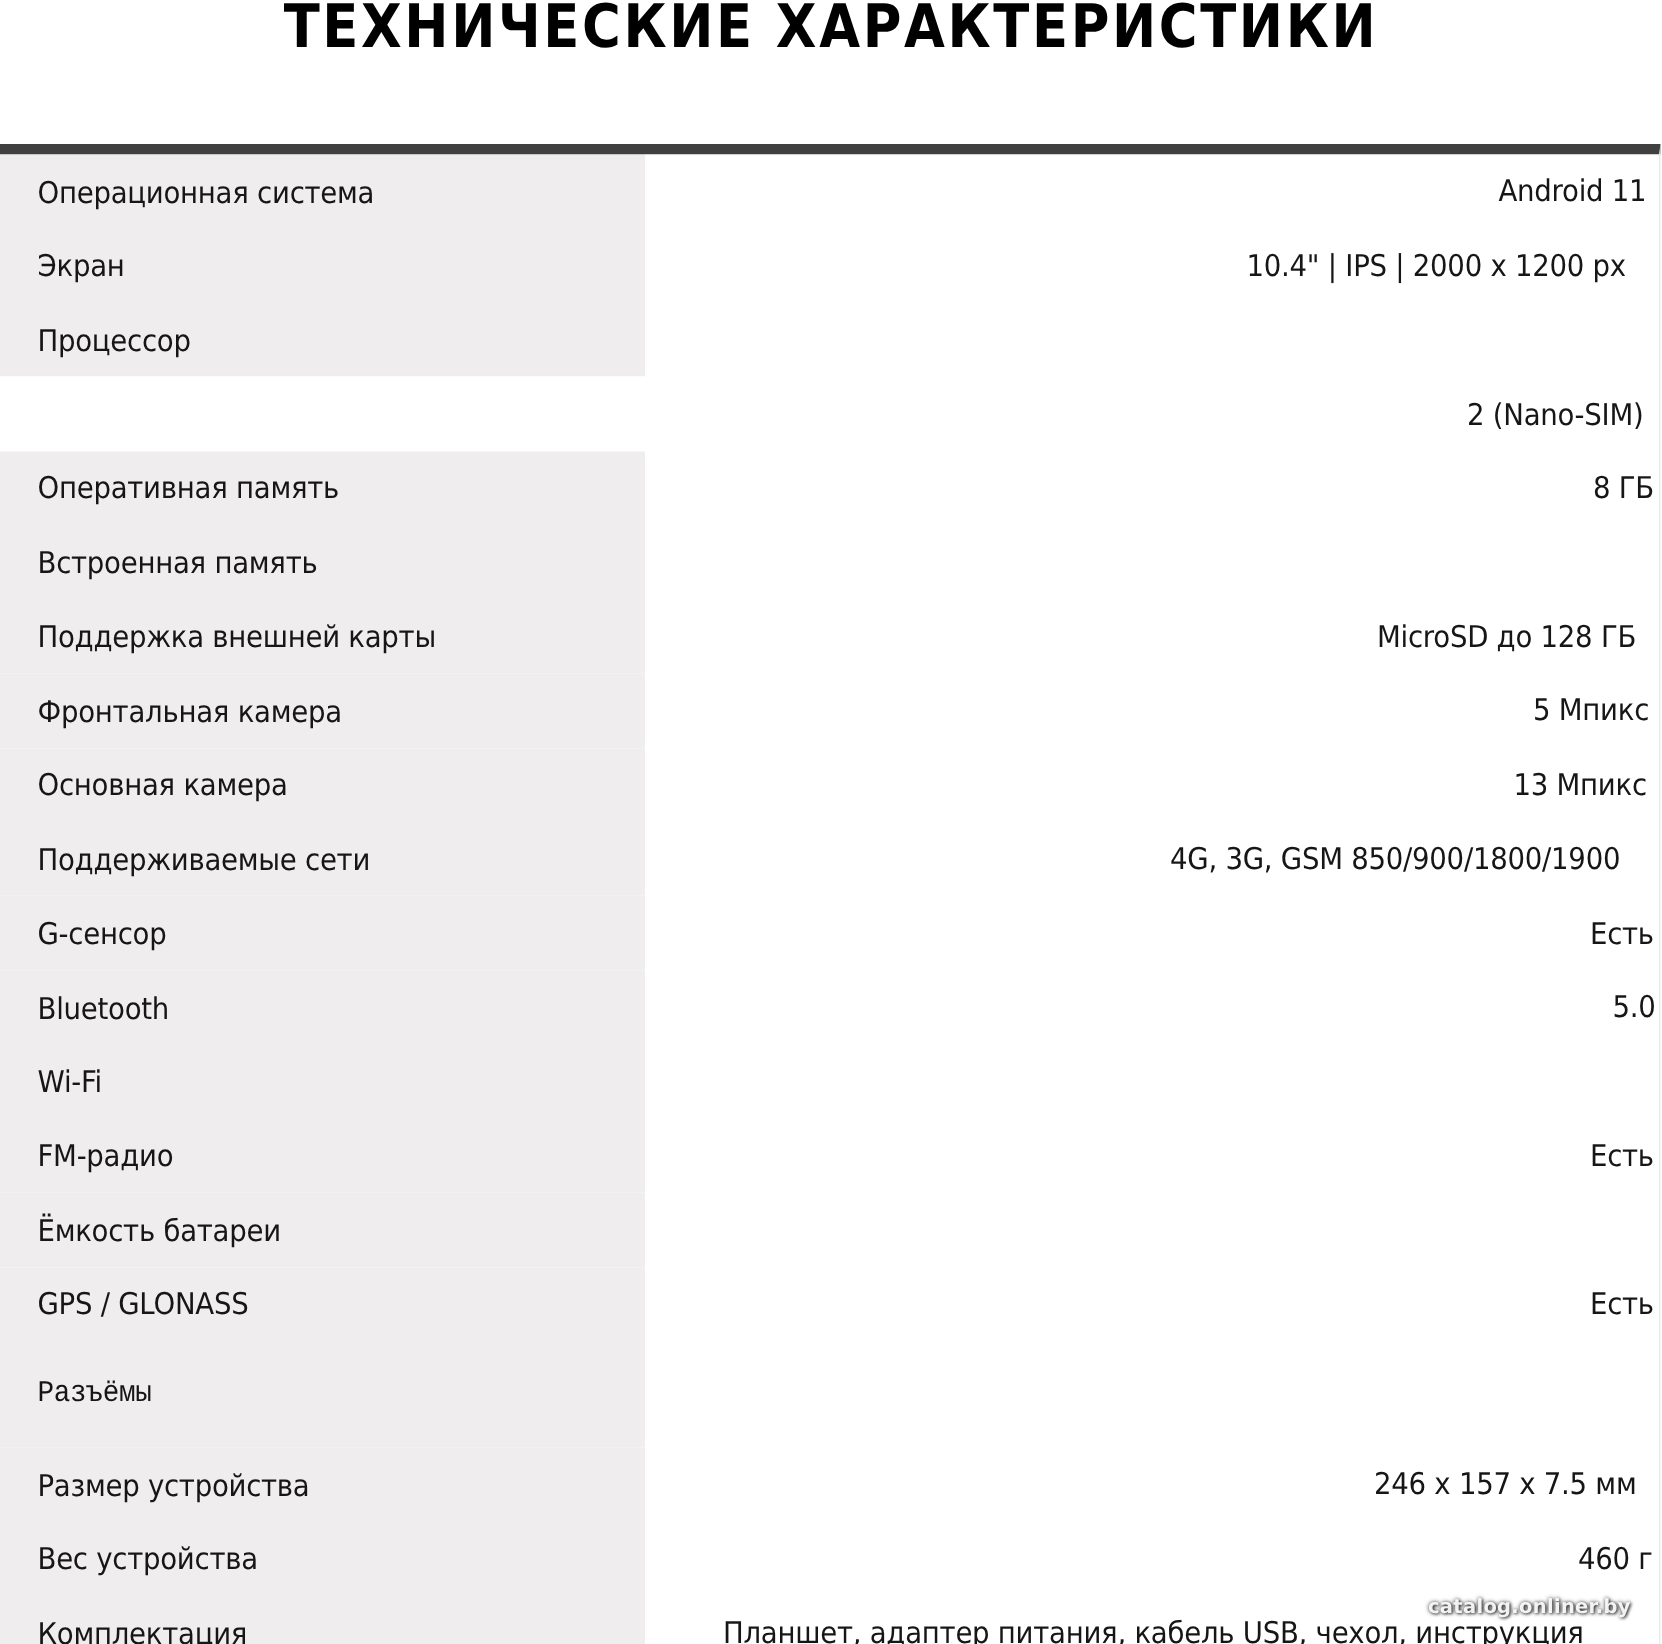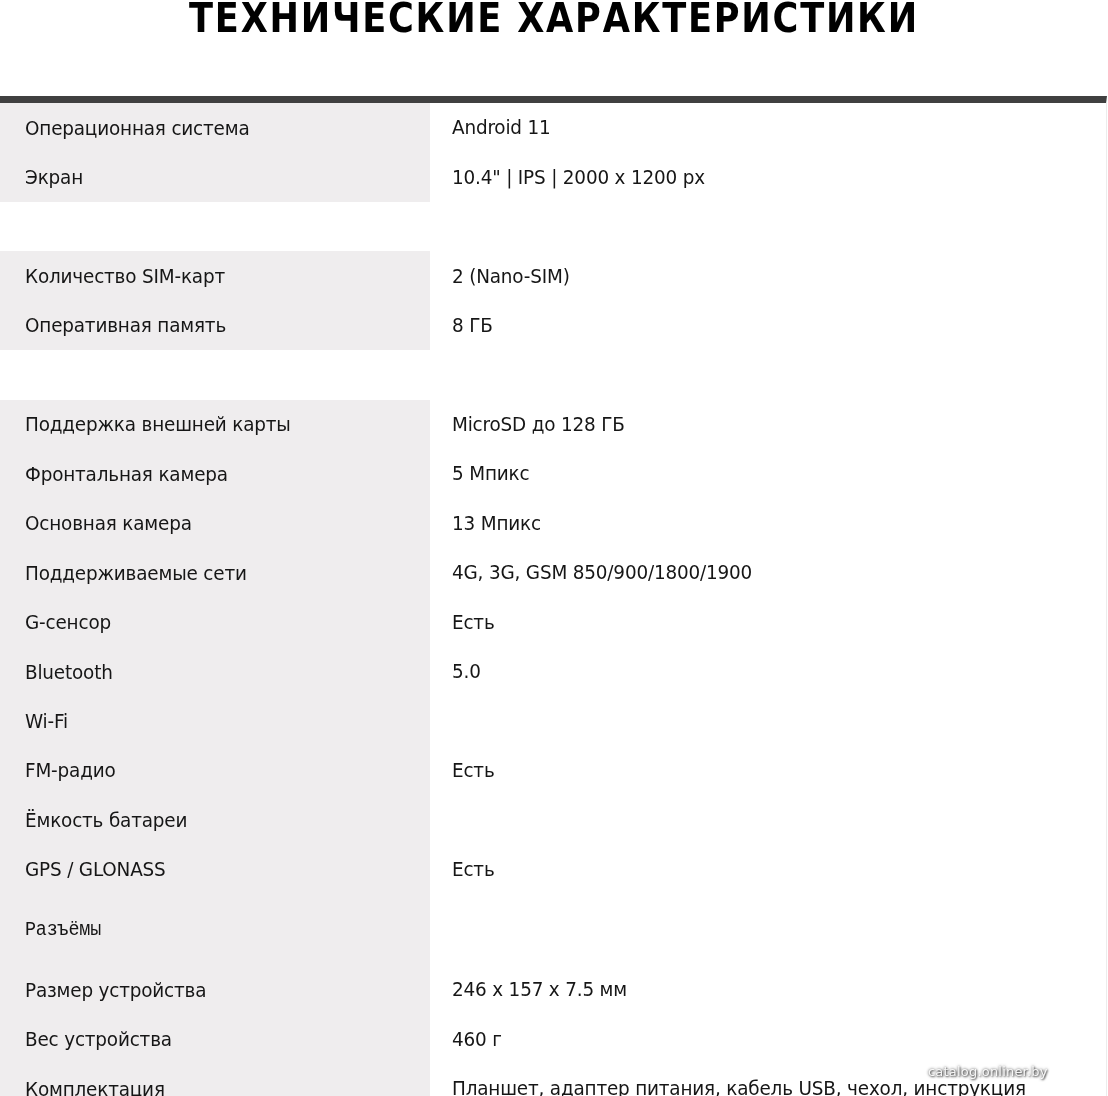--- a/index.html
+++ b/index.html
@@ -64,34 +64,35 @@
     }
     .spec-value {
       flex: 1;
       background: #ffffff;
       box-sizing: border-box;
       padding-left: 22px;
       display: flex;
       align-items: center;
       font-size: 20px;
       line-height: 25px;
+      justify-content: flex-end;
     }
     .txt {
       display: inline-block;
       white-space: pre-line;
       transform: scaleX(0.92);
       transform-origin: left center;
       letter-spacing: -0.2px;
     }
     .watermark {
       position: absolute;
-      left: 928px;
+      left: 952px;
       top: 1064px;
       font-family: "DejaVu Sans", sans-serif;
-      font-weight: normal;
+      font-weight: bold;
       font-size: 13px;
       color: rgba(255,255,255,0.92);
       text-shadow: 0 0 3px rgba(0,0,0,0.75), 1px 1px 2px rgba(0,0,0,0.6);
       letter-spacing: 0.2px;
     }
   </style>
 </head>
 <body>
 
 <div class="title">ТЕХНИЧЕСКИЕ ХАРАКТЕРИСТИКИ</div>
@@ -107,38 +108,41 @@
   </div>
   <div class="spec-row">
     <div class="spec-label">
         <span class="txt">Экран</span>
       </div>
     <div class="spec-value">
         <span class="txt">10.4" | IPS | 2000 x 1200 px</span>
       </div>
   </div>
   <div class="spec-row">
-  </div>
-  <div class="spec-row">
-    <div class="spec-label">
-        <span class="txt">Количество SIM-карт</span>
-      </div>
+    <div class="spec-label">
+        <span class="txt">Процессор</span>
+      </div>
+  </div>
+  <div class="spec-row">
     <div class="spec-value">
         <span class="txt">2 (Nano-SIM)</span>
       </div>
   </div>
   <div class="spec-row">
     <div class="spec-label">
         <span class="txt">Оперативная память</span>
       </div>
     <div class="spec-value">
         <span class="txt">8 ГБ</span>
       </div>
   </div>
   <div class="spec-row">
+    <div class="spec-label">
+        <span class="txt">Встроенная память</span>
+      </div>
   </div>
   <div class="spec-row">
     <div class="spec-label">
         <span class="txt">Поддержка внешней карты</span>
       </div>
     <div class="spec-value">
         <span class="txt">MicroSD до 128 ГБ</span>
       </div>
   </div>
   <div class="spec-row">

